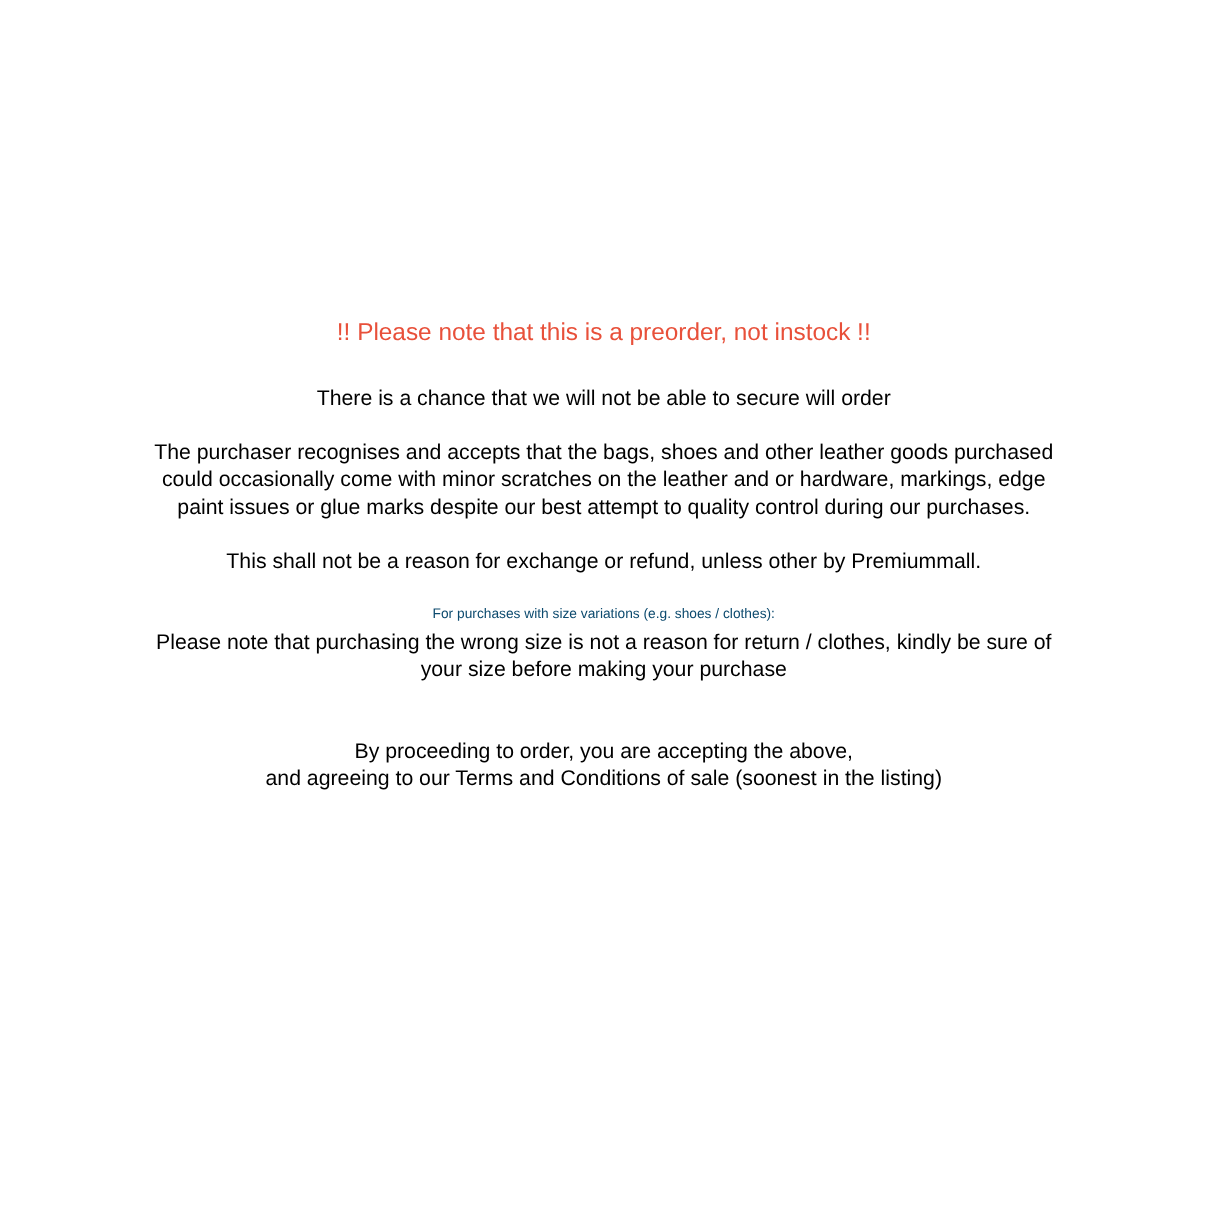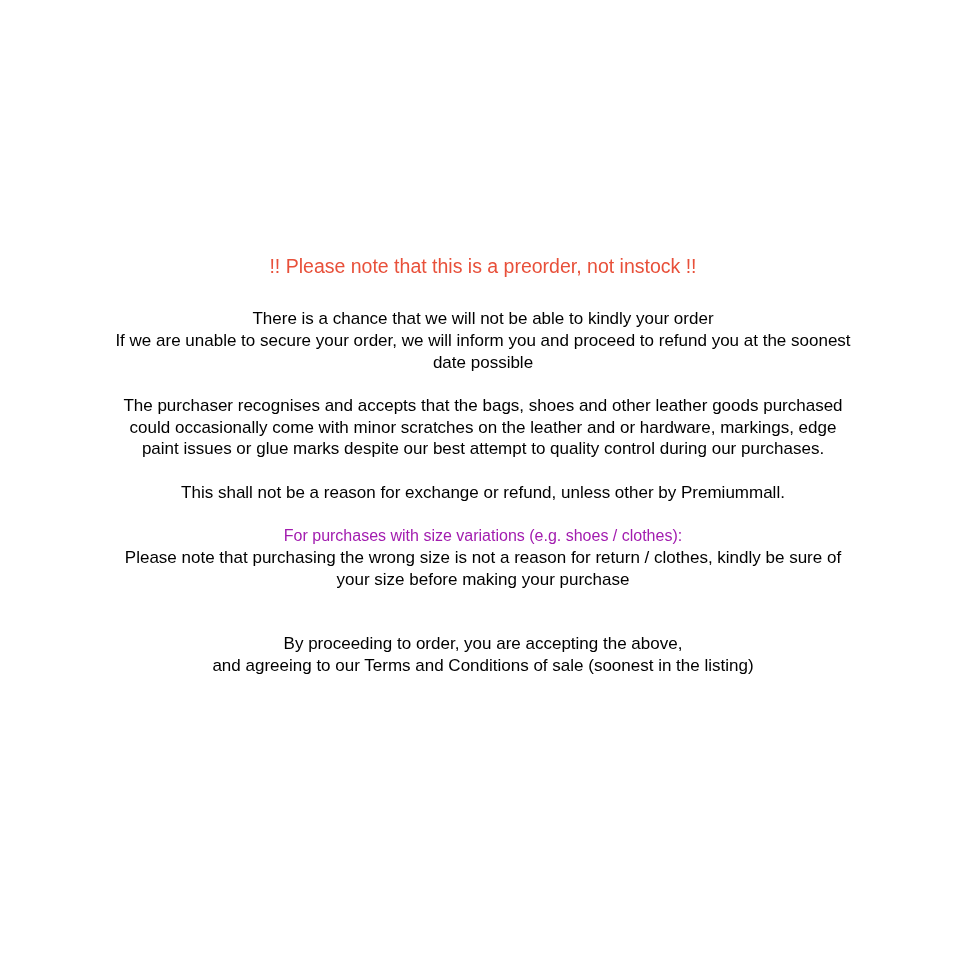--- a/index.html
+++ b/index.html
@@ -42,41 +42,40 @@
     color: #000000;
     font-weight: 400;
   }
   .spacer {
     height: 21.5px;
   }
   .para-line {
     display: block;
   }
   .size-heading {
-    color: #a21caf;
-    font-size: 16px;
+    color: #0c4a6e;
+    font-size: 11px;
     line-height: 21.8px;
     margin: 0;
     font-weight: 400;
   }
   .block {
     margin: 0;
   }
 </style>
 </head>
 <body>
 
 <div class="page">
   <div class="content">
 
     <p class="notice-heading">!! Please note that this is a preorder, not instock !!</p>
 
     <p class="para block">
-      <span class="para-line">There is a chance that we will not be able to kindly your order</span>
-      <span class="para-line">If we are unable to secure your order, we will inform you and proceed to refund you at the soonest date possible</span>
+      <span class="para-line">There is a chance that we will not be able to secure will order</span>
     </p>
 
     <div class="spacer"></div>
 
     <p class="para block">The purchaser recognises and accepts that the bags, shoes and other leather goods purchased could occasionally come with minor scratches on the leather and or hardware, markings, edge paint issues or glue marks despite our best attempt to quality control during our purchases.</p>
 
     <div class="spacer"></div>
 
     <p class="para block">This shall not be a reason for exchange or refund, unless other by Premiummall.</p>
 

